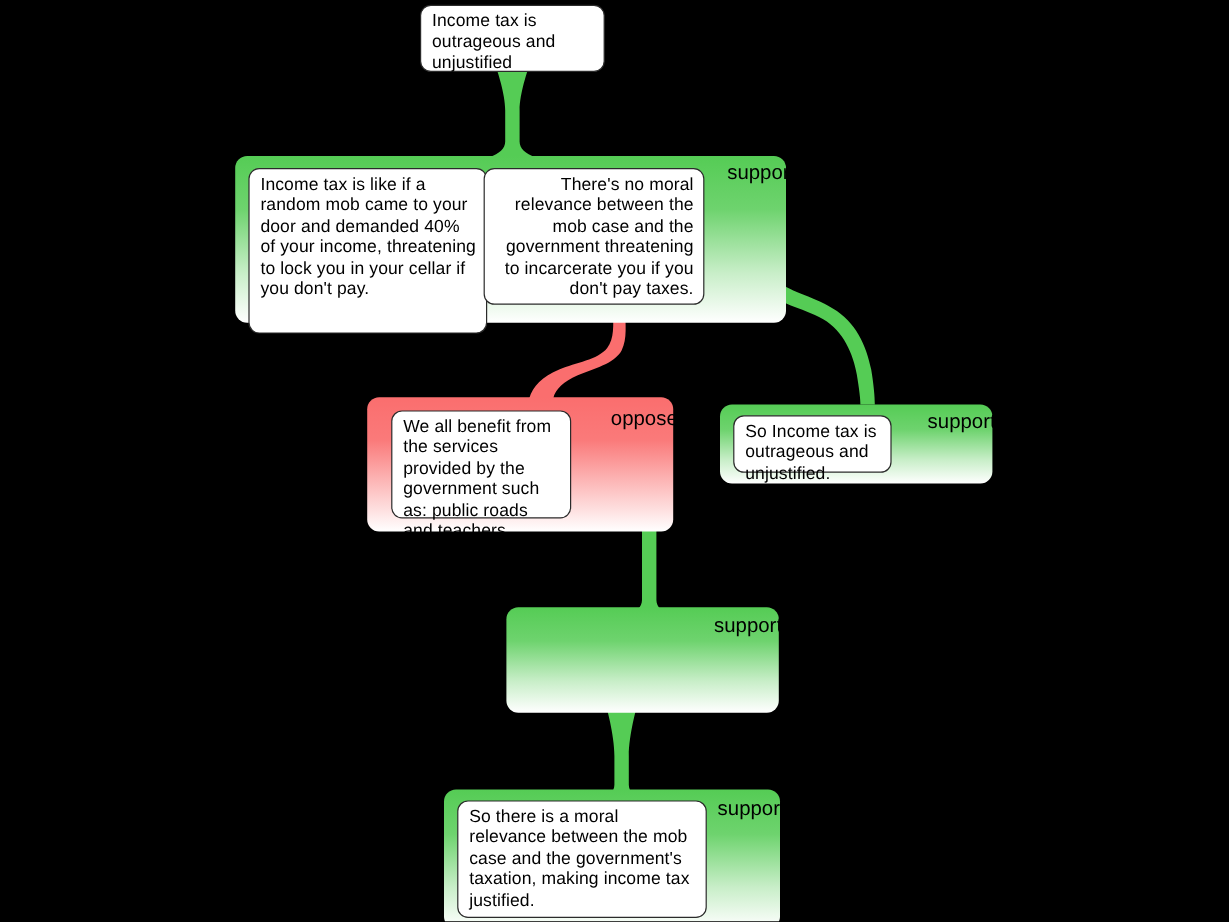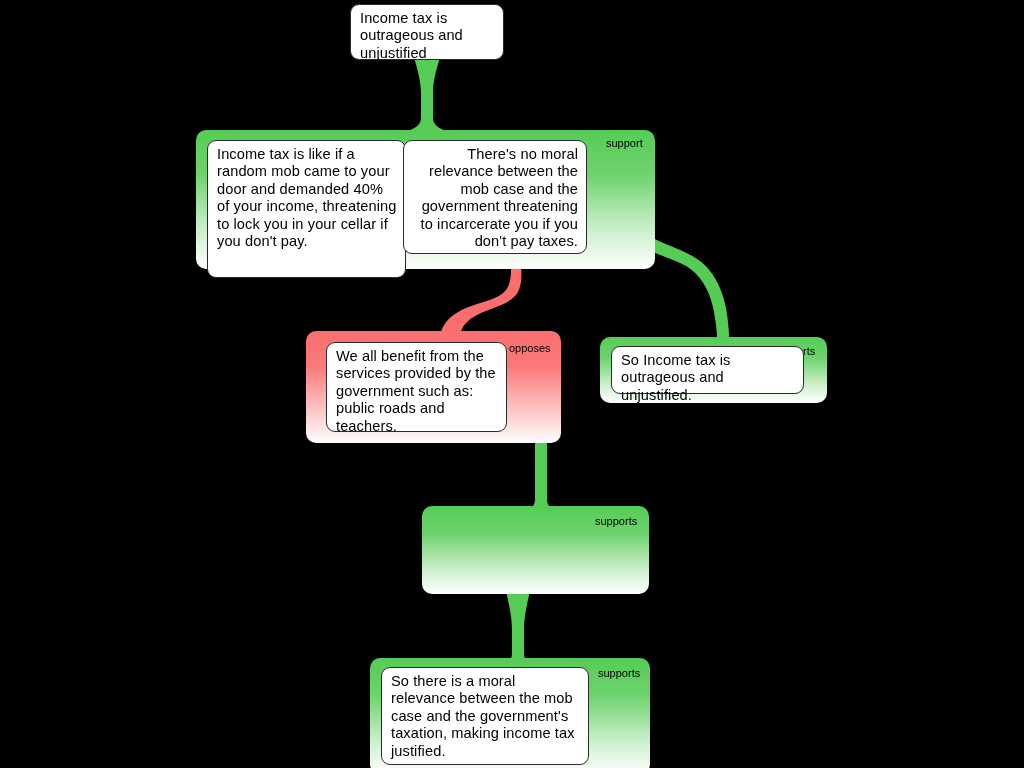--- a/index.html
+++ b/index.html
@@ -53,21 +53,21 @@
     padding: 5px 8px 4px 9px;
     font-size: 14.6px;
     line-height: 17.4px;
     color: #000000;
     letter-spacing: 0.1px;
   }
 
   
   .rel-label {
     position: absolute;
-    font-size: 11px;
+    font-size: 17px;
     line-height: 13px;
     color: #000000;
     white-space: nowrap;
   }
 </style>
 </head>
 <body>
 
 <div id="canvas">
 
@@ -143,30 +143,30 @@
 
     <div class="card" style="left:207px; top:10px; width:184px; height:114px;text-align:right;">
       <span>There's no moral relevance between the mob case and the government threatening to incarcerate you if you don't pay taxes.</span>
     </div>
   </div>
 
   <div class="node red" style="left:306px; top:331px; width:255px; height:112px;">
 
     <span class="rel-label" style="left:203px; top:11px;">opposes</span>
 
-    <div class="card" style="left:20px; top:11px; width:181px; height:90px;">
+    <div class="card" style="left:20px; top:11px; width:150px; height:90px;">
       <span>We all benefit from the services provided by the government such as: public roads and teachers.</span>
     </div>
   </div>
 
   <div class="node green" style="left:600px; top:337px; width:227px; height:66px;">
 
     <span class="rel-label" style="left:173px; top:8px;">supports</span>
 
-    <div class="card" style="left:11px; top:9px; width:193px; height:48px;">
+    <div class="card" style="left:11px; top:9px; width:132px; height:48px;">
       <span>So Income tax is outrageous and unjustified.</span>
     </div>
   </div>
 
   <div class="node green" style="left:422px; top:506px; width:227px; height:88px;">
 
     <span class="rel-label" style="left:173px; top:9px;">supports</span>
 
   </div>
 

